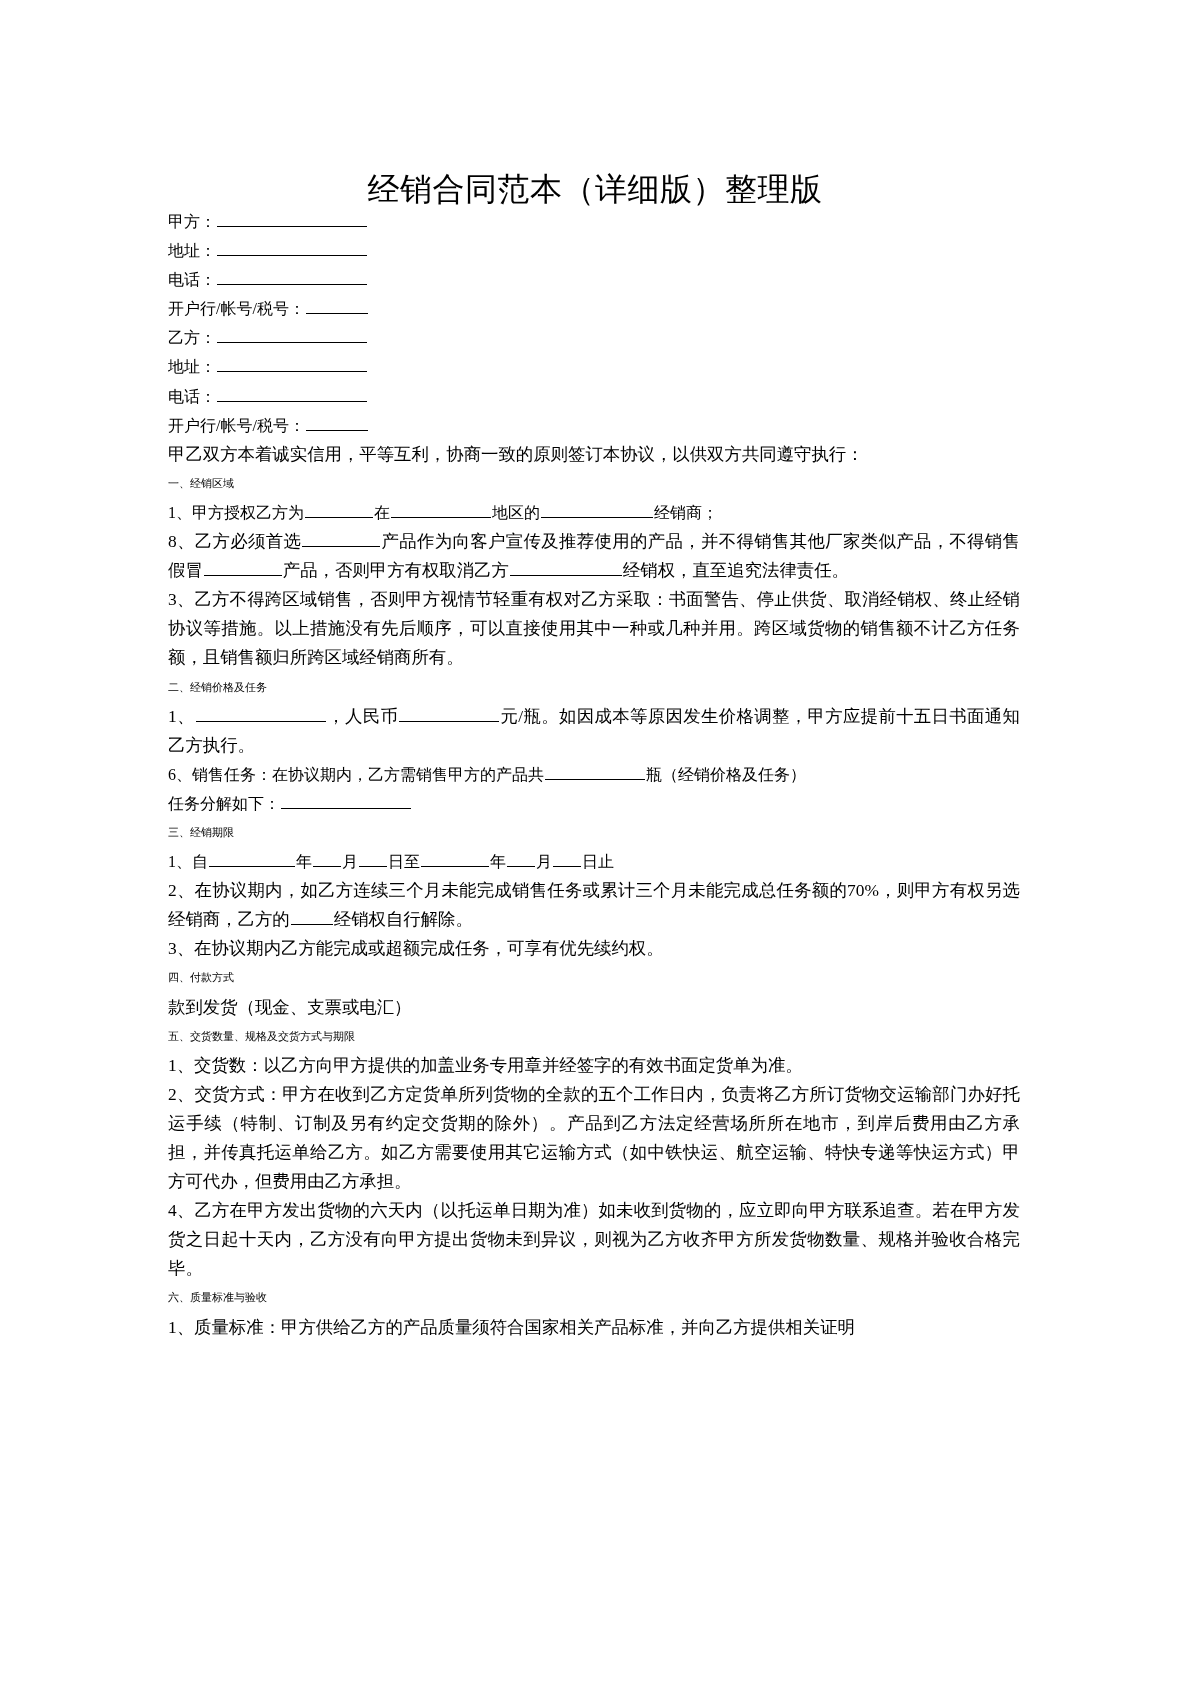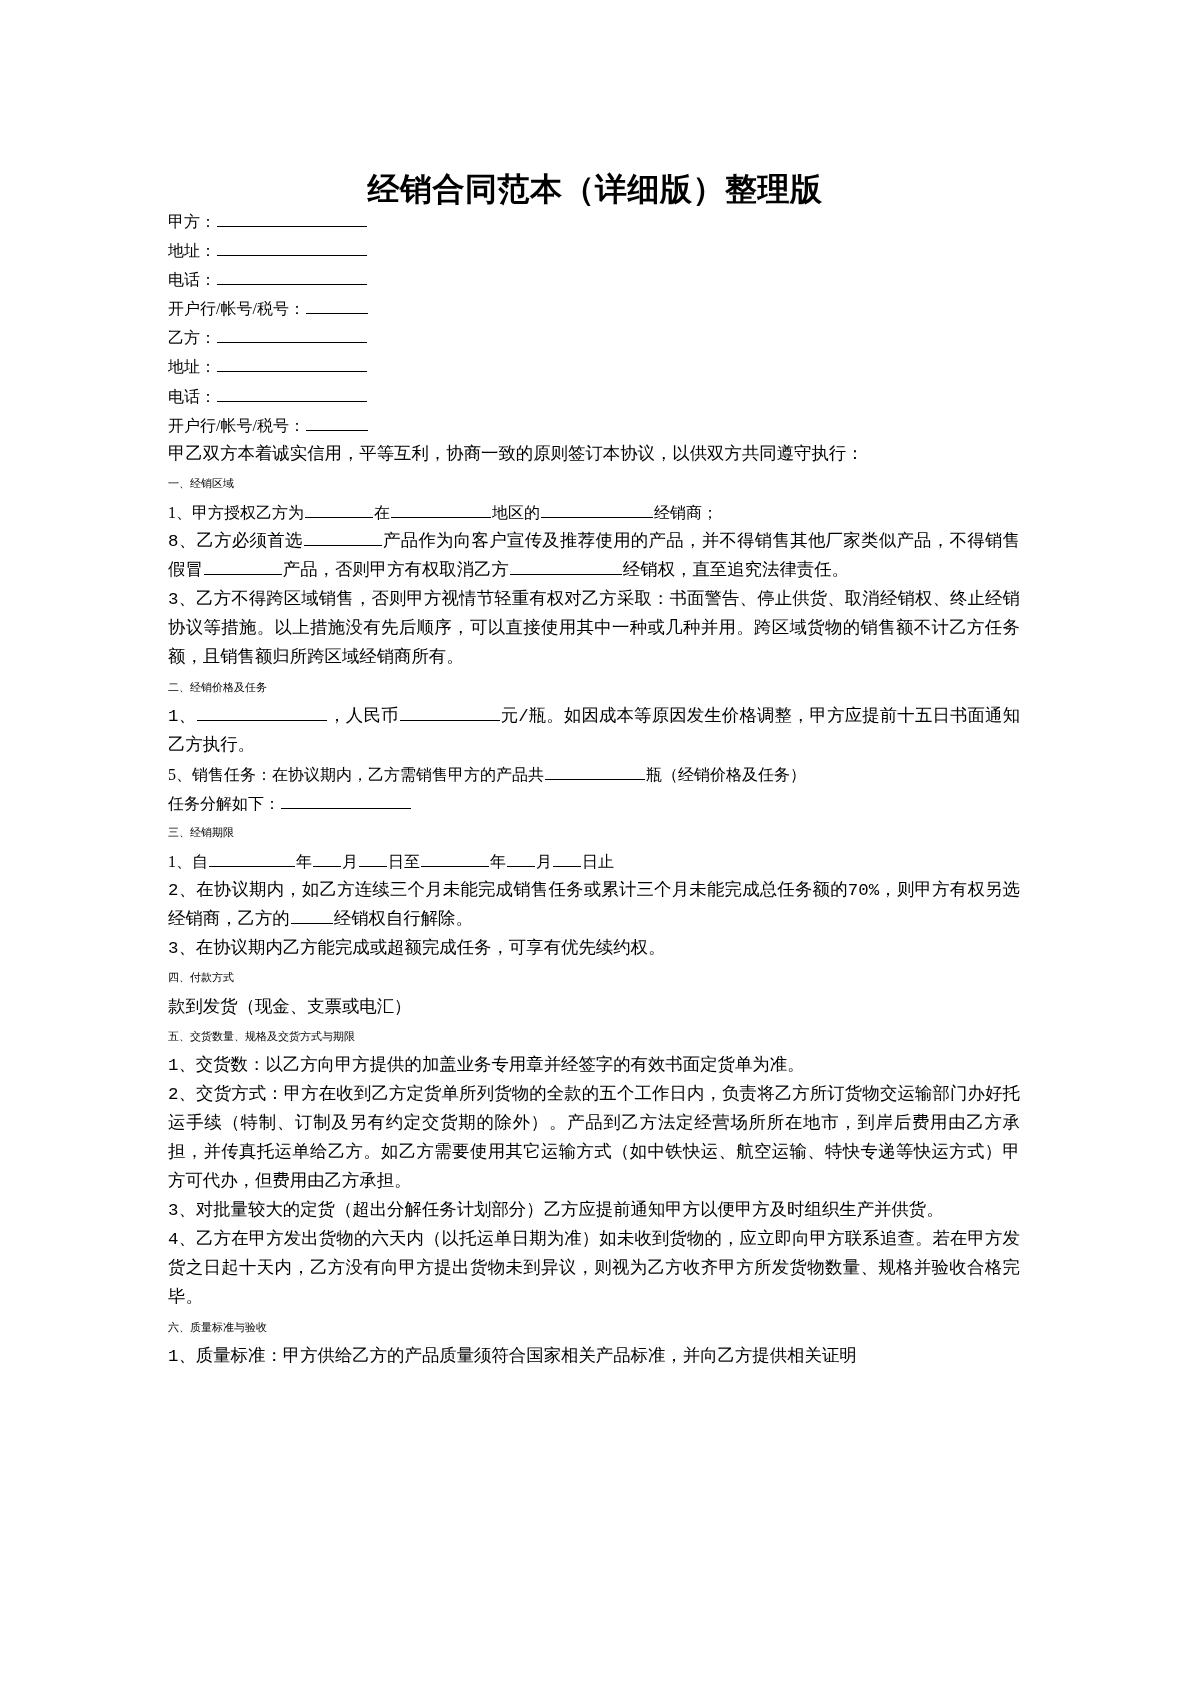--- a/index.html
+++ b/index.html
@@ -19,21 +19,21 @@
     background: #ffffff;
     padding: 0;
   }
   .doc-title {
     position: absolute;
     left: 0;
     top: 148px;
     width: 1190px;
     text-align: center;
     font-family: "Liberation Serif", "DejaVu Serif", serif;
-    font-weight: bold;
+    font-weight: normal;
     font-size: 32px;
     letter-spacing: 0.5px;
     line-height: 40px;
   }
   .body-col {
     position: absolute;
     left: 168px;
     top: 207px;
     width: 852px;
   }
@@ -57,21 +57,21 @@
   .blank.w42 { width: 42px; }
   .blank.w62 { width: 62px; }
   .blank.w68 { width: 68px; }
   .blank.w78 { width: 78px; }
   .blank.w86 { width: 86px; }
   .blank.w100 { width: 100px; }
   .blank.w112 { width: 112px; }
   .blank.w130 { width: 130px; }
   .blank.w150 { width: 150px; }
   .sec-head { font-size: 11px; line-height: 29.1px; }
-  .para { font-size: 17.4px; line-height: 29.1px; text-align: justify; text-justify: inter-ideograph; word-break: break-all; font-family: Liberation Mono, monospace; }
+  .para { font-size: 17.4px; line-height: 29.1px; text-align: justify; text-justify: inter-ideograph; word-break: break-all; }
 </style>
 </head>
 <body>
 
 <div class="page">
 
   <h1 class="doc-title">经销合同范本（详细版）整理版</h1>
 
   <div class="body-col">
 
@@ -109,41 +109,40 @@
     <div class="para">
       <span>8、乙方必须首选</span><span class="blank w78"></span><span>产品作为向客户宣传及推荐使用的产品，并不得销售其他厂家类似产品，不得销售假冒</span><span class="blank w78"></span><span>产品，否则甲方有权取消乙方</span><span class="blank w112"></span><span>经销权，直至追究法律责任。</span>
     </div>
     <div class="para">3、乙方不得跨区域销售，否则甲方视情节轻重有权对乙方采取：书面警告、停止供货、取消经销权、终止经销协议等措施。以上措施没有先后顺序，可以直接使用其中一种或几种并用。跨区域货物的销售额不计乙方任务额，且销售额归所跨区域经销商所有。</div>
 
     <div class="sec-head">二、经销价格及任务</div>
     <div class="para">
       <span>1、</span><span class="blank w130"></span><span>，人民币</span><span class="blank w100"></span><span>元/瓶。如因成本等原因发生价格调整，甲方应提前十五日书面通知乙方执行。</span>
     </div>
     <div class="line nowrap">
-      <span>5、销售任务：在协议期内，乙方需销售甲方的产品共</span><span class="blank w100"></span><span>瓶（经销价格及任务）</span>
+      <span>6、销售任务：在协议期内，乙方需销售甲方的产品共</span><span class="blank w100"></span><span>瓶（经销价格及任务）</span>
     </div>
     <div class="line nowrap">
       <span>任务分解如下：</span><span class="blank w130"></span>
     </div>
 
     <div class="sec-head">三、经销期限</div>
     <div class="line nowrap">
       <span>1、自</span><span class="blank w86"></span><span>年</span><span class="blank w28"></span><span>月</span><span class="blank w28"></span><span>日至</span><span class="blank w68"></span><span>年</span><span class="blank w28"></span><span>月</span><span class="blank w28"></span><span>日止</span>
     </div>
     <div class="para">
       <span>2、在协议期内，如乙方连续三个月未能完成销售任务或累计三个月未能完成总任务额的70%，则甲方有权另选经销商，乙方的</span><span class="blank w42"></span><span>经销权自行解除。</span>
     </div>
     <div class="para">3、在协议期内乙方能完成或超额完成任务，可享有优先续约权。</div>
 
     <div class="sec-head">四、付款方式</div>
     <div class="para">款到发货（现金、支票或电汇）</div>
 
     <div class="sec-head">五、交货数量、规格及交货方式与期限</div>
     <div class="para">1、交货数：以乙方向甲方提供的加盖业务专用章并经签字的有效书面定货单为准。</div>
     <div class="para">2、交货方式：甲方在收到乙方定货单所列货物的全款的五个工作日内，负责将乙方所订货物交运输部门办好托运手续（特制、订制及另有约定交货期的除外）。产品到乙方法定经营场所所在地市，到岸后费用由乙方承担，并传真托运单给乙方。如乙方需要使用其它运输方式（如中铁快运、航空运输、特快专递等快运方式）甲方可代办，但费用由乙方承担。</div>
-    <div class="para">3、对批量较大的定货（超出分解任务计划部分）乙方应提前通知甲方以便甲方及时组织生产并供货。</div>
     <div class="para">4、乙方在甲方发出货物的六天内（以托运单日期为准）如未收到货物的，应立即向甲方联系追查。若在甲方发货之日起十天内，乙方没有向甲方提出货物未到异议，则视为乙方收齐甲方所发货物数量、规格并验收合格完毕。</div>
 
     <div class="sec-head">六、质量标准与验收</div>
     <div class="para">1、质量标准：甲方供给乙方的产品质量须符合国家相关产品标准，并向乙方提供相关证明</div>
 
   </div>
 </div>
 
 </body></html>

